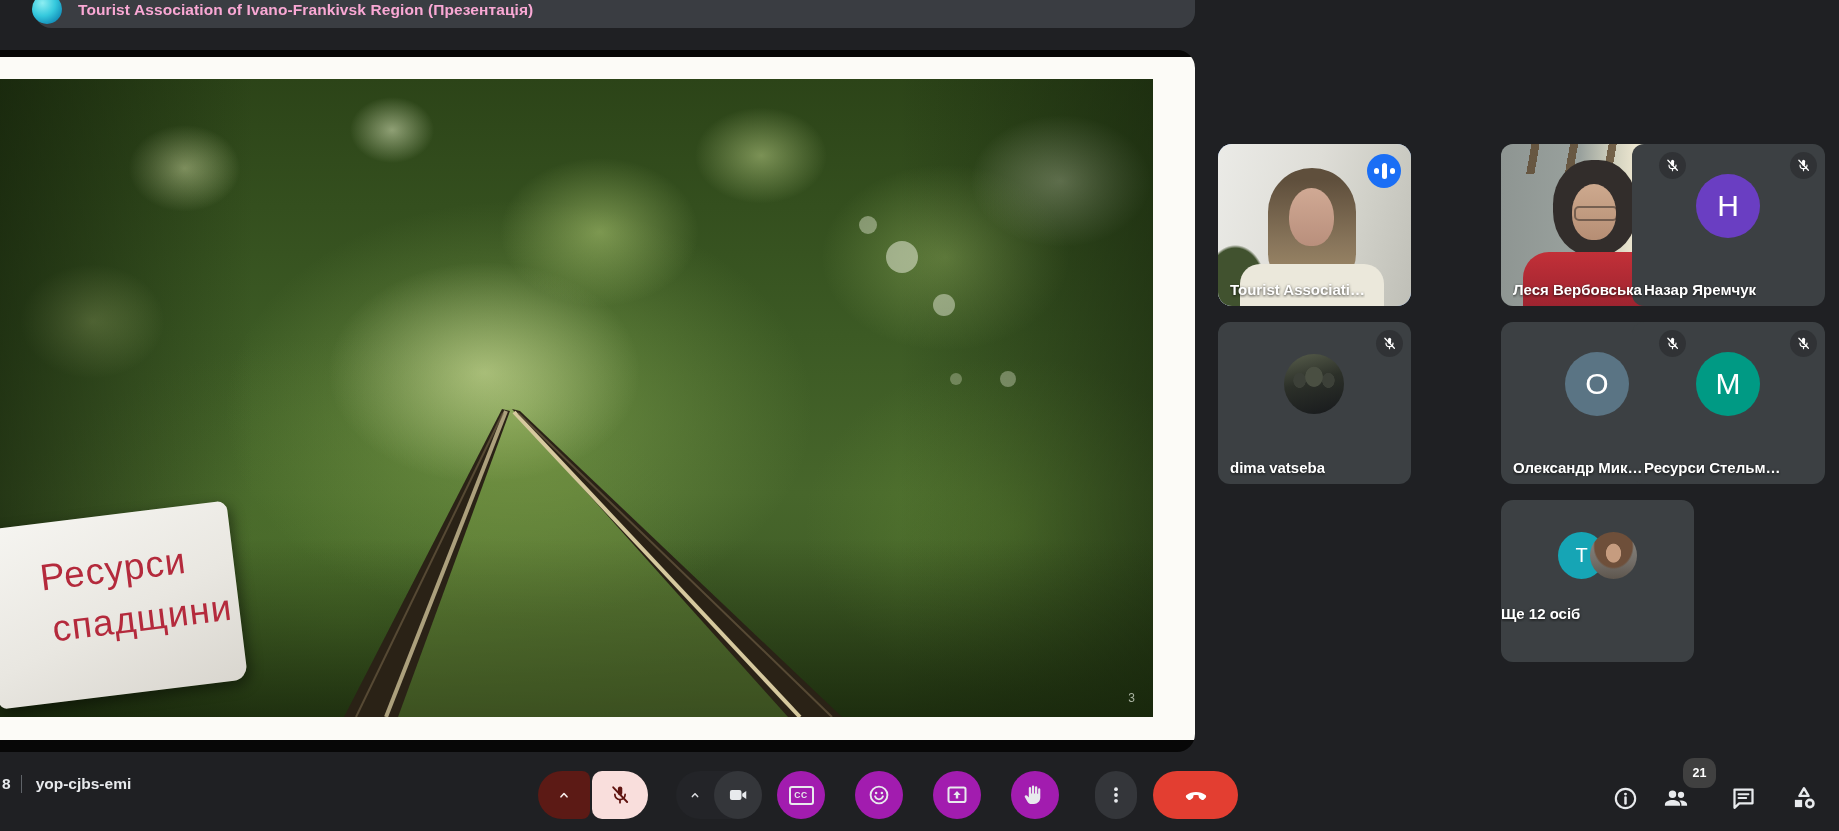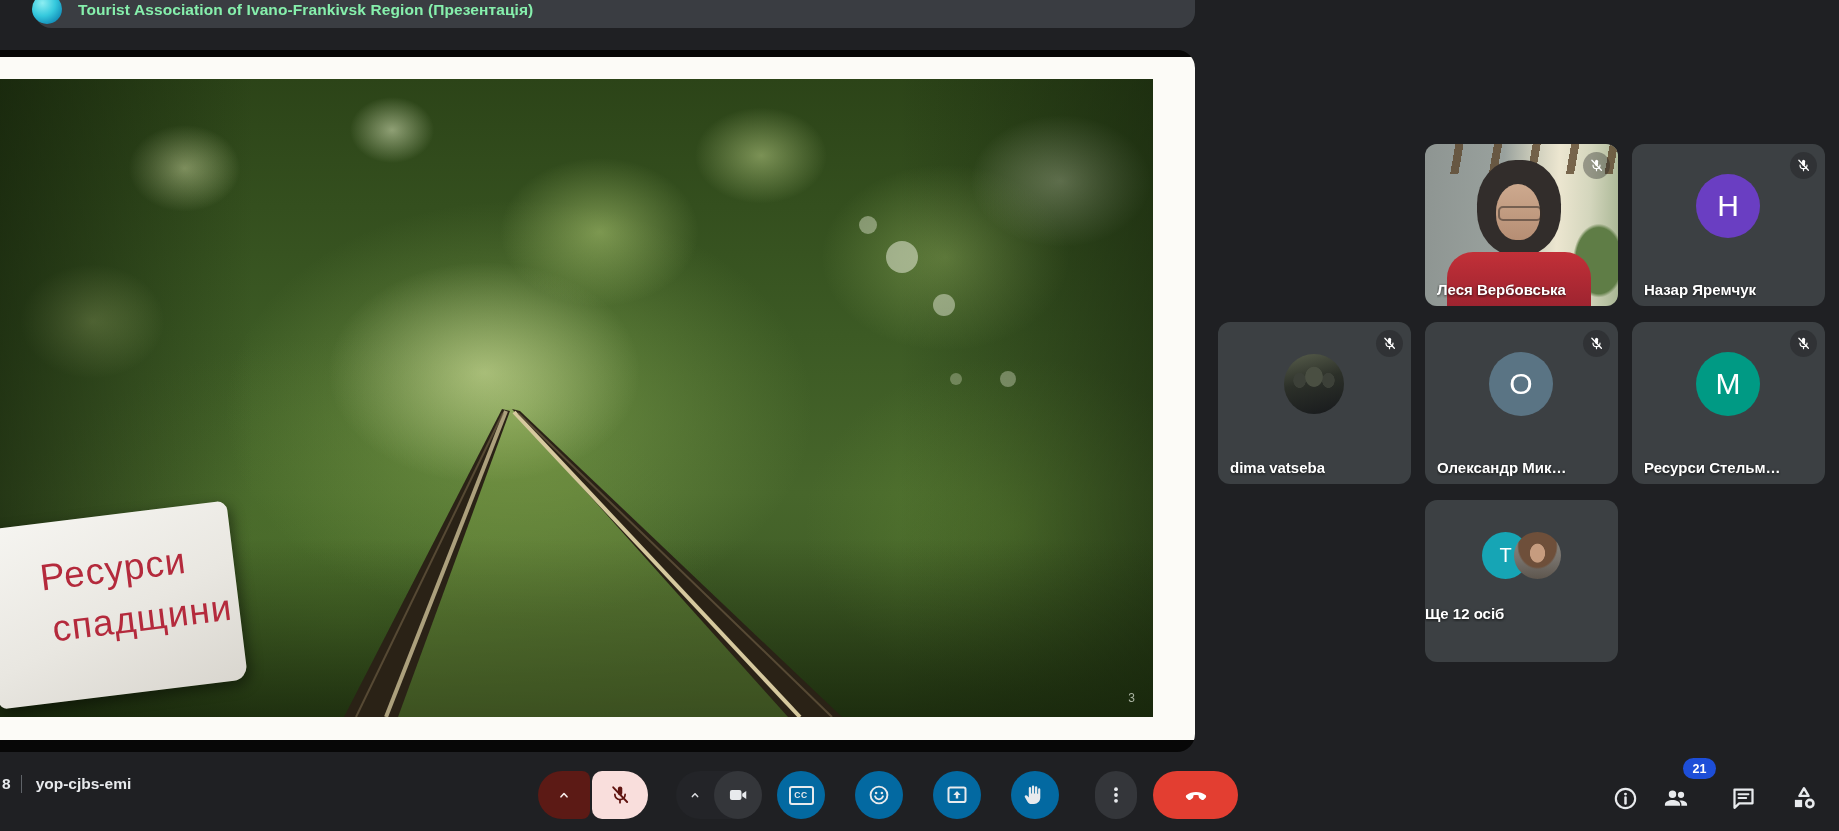--- a/index.html
+++ b/index.html
@@ -3,21 +3,21 @@
 <meta charset="utf-8">
 <style>
   html,body{margin:0;padding:0;background:#101113;}
   .app{position:relative;width:1839px;height:831px;background:#1f2023;overflow:hidden;
        font-family:"Liberation Sans",sans-serif;color:#e8eaed;}
 
   
   .top-tab{position:absolute;left:35px;top:-22px;width:1160px;height:50px;background:#3a3d42;border-radius:16px;}
   .tab-avatar{position:absolute;left:32px;top:-6px;width:30px;height:30px;border-radius:50%;
       background:radial-gradient(circle at 35% 30%,#8deef2 0%,#35c9dd 45%,#128cb8 80%,#0b6a96 100%);z-index:3;}
-  .tab-title{position:absolute;left:78px;top:1px;font-size:15.5px;font-weight:700;letter-spacing:.1px;color:#86efac;z-index:3;white-space:nowrap;}
+  .tab-title{position:absolute;left:78px;top:1px;font-size:15.5px;font-weight:700;letter-spacing:.1px;color:#f9a8d4;z-index:3;white-space:nowrap;}
 
   
   .stage{position:absolute;left:-24px;top:50px;width:1219px;height:702px;background:#070707;border-radius:18px;overflow:hidden;}
   .slide{position:absolute;left:24px;top:7px;width:1195px;height:683px;background:#fcfbf7;}
   .photo{position:absolute;left:0;top:22px;width:1153px;height:638px;overflow:hidden;background-color:#33501f;
     background-image:
       linear-gradient(rgba(16,30,8,0) 72%, rgba(22,36,10,.8) 100%),
       linear-gradient(90deg, rgba(14,24,7,.6) 0%, rgba(14,24,7,0) 22%),
       linear-gradient(90deg, rgba(0,0,0,0) 78%, rgba(18,30,10,.55) 100%),
       radial-gradient(90px 70px at 16% 14%, rgba(226,238,176,.55), rgba(226,238,176,0) 62%),
@@ -36,21 +36,21 @@
   .page-number{position:absolute;right:18px;bottom:12px;font-size:12px;color:#aab3a2;}
   .note{position:absolute;left:-12px;top:436px;width:250px;height:180px;transform:rotate(-7deg);
         background:linear-gradient(160deg,#f6f5f1 0%,#e9e7e1 55%,#d9d6cf 100%);
         border-radius:6px 10px 14px 8px;box-shadow:3px 5px 14px rgba(0,0,0,.45);}
   .note .l1{position:absolute;left:56px;top:34px;font-size:37px;color:#b42a3c;letter-spacing:1px;}
   .note .l2{position:absolute;left:62px;top:86px;font-size:37px;color:#b42a3c;letter-spacing:1px;}
 
   
   .tile{position:absolute;width:193px;height:162px;border-radius:12px;background:#3c4043;overflow:hidden;}
   .tile.speaking{box-shadow:0 0 0 4px #8ab4f8 inset;border-radius:14px;}
-  .c1{left:1218px}.c2{left:1425px}.c3{left:1632px}
+  .c1{left:1218px}.c2{left:1501px}.c3{left:1632px}
   .r1{top:144px}.r2{top:322px}.r3{top:500px}
   .name{position:absolute;left:12px;bottom:8px;font-size:15px;font-weight:700;color:#fff;
         text-shadow:0 1px 3px rgba(0,0,0,.8);white-space:nowrap;z-index:5;max-width:175px;overflow:hidden;}
   .name.center{left:0;right:0;bottom:40px;text-align:left;max-width:none;}
   .mute{position:absolute;top:8px;right:8px;width:27px;height:27px;border-radius:50%;
         background:rgba(25,26,28,.35);display:flex;align-items:center;justify-content:center;z-index:6;}
   .audio-badge{position:absolute;top:10px;right:10px;width:34px;height:34px;border-radius:50%;background:#1a6ef5;
         display:flex;align-items:center;justify-content:center;gap:3px;z-index:6;}
   .audio-badge span{display:block;width:5px;border-radius:3px;background:#fff;}
   .audio-badge .b1{height:6px}.audio-badge .b2{height:16px}.audio-badge .b3{height:6px}
@@ -115,27 +115,27 @@
   .meet-meta{position:absolute;left:2px;top:30px;display:flex;align-items:center;font-size:15.5px;font-weight:700;}
   .meta-divider{width:1px;height:18px;background:#5f6368;margin:0 14px 0 10px;}
   .controls{position:absolute;left:538px;top:26px;display:flex;align-items:center;height:48px;}
   .ctl{height:48px;display:flex;align-items:center;justify-content:center;border:0;padding:0;cursor:pointer;}
   .mic-group{display:flex;align-items:center;}
   .mic-chevron{width:52px;background:#5c1a15;border-radius:24px 8px 8px 24px;margin-right:2px;}
   .mic-main{width:56px;background:#f9dedc;border-radius:10px 24px 24px 10px;}
   .cam-group{display:flex;align-items:center;background:#232428;border-radius:24px;margin-left:28px;}
   .cam-chevron{width:38px;background:transparent;border-radius:24px 0 0 24px;}
   .cam-main{width:48px;background:#34363a;border-radius:50%;}
-  .round{width:48px;border-radius:50%;background:#0369a1;}
+  .round{width:48px;border-radius:50%;background:#a21caf;}
   .m15{margin-left:15px}.m30{margin-left:30px}.m36{margin-left:36px}.m16{margin-left:16px}
   .more-btn{width:42px;border-radius:21px;background:#34363a;}
   .end-call{width:85px;background:#e33e31;border-radius:24px;}
   .pbtn{position:absolute;top:39px;background:none;border:0;padding:0;cursor:pointer;width:28px;height:28px;
         display:flex;align-items:center;justify-content:center;}
-  .badge{position:absolute;left:1683px;top:13px;min-width:33px;height:21px;border-radius:11px;background:#1d4ed8;
+  .badge{position:absolute;left:1683px;top:13px;min-width:33px;height:30px;border-radius:11px;background:#404040;
         color:#fff;font-size:12.5px;font-weight:700;display:flex;align-items:center;justify-content:center;z-index:3;}
   .cc-box{width:21px;height:15px;border:2px solid #e8eaed;border-radius:3px;color:#e8eaed;
         font-size:8.5px;font-weight:700;display:flex;align-items:center;justify-content:center;letter-spacing:.5px;}
 </style>
 </head>
 <body>
 
 <div class="app">
 
   <div class="top-tab"></div>
@@ -161,20 +161,33 @@
         </svg>
         <div class="note">
           <div class="l1">Ресурси</div>
           <div class="l2">спадщини</div>
         </div>
         <div class="page-number">3</div>
       </div>
     </div>
   </div>
 
+  <div class="tile c1 r1 speaking">
+    <div class="scene sc-tourist">
+      <div class="hair"></div>
+      <div class="body"></div>
+      <div class="face"></div>
+    </div>
+    <div class="audio-badge">
+      <span class="b1"></span>
+        <span class="b2"></span>
+        <span class="b3"></span>
+    </div>
+    <div class="name">Tourist Associati…</div>
+  </div>
 
   <div class="tile c2 r1">
     <div class="scene sc-lesya">
       <div class="hair"></div>
       <div class="body"></div>
       <div class="face"></div>
       <div class="glasses"></div>
     </div>
     <div class="mute">
       <svg width="15" height="15" viewBox="0 0 24 24">

